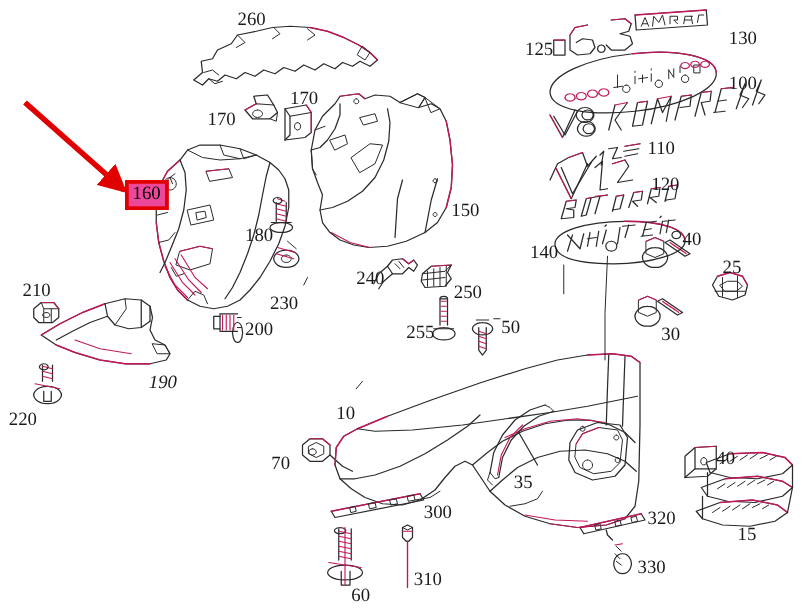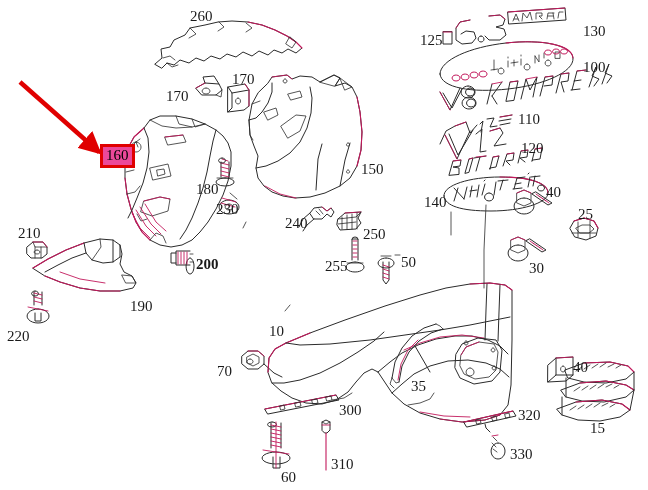--- a/index.html
+++ b/index.html
@@ -512,28 +512,28 @@
     <g>
       <line x1="20" y1="82" x2="99" y2="152" stroke="#e00000" stroke-width="4.5" stroke-linecap="butt" marker-end="url(#arrowhead-red)"></line>
     </g>
   </svg>
 
   <div class="callout-label" style="left:190px;top:9px;">260</div>
   <div class="callout-label" style="left:166px;top:89px;">170</div>
   <div class="callout-label" style="left:232px;top:72px;">170</div>
   <div class="callout-label" style="left:361px;top:162px;">150</div>
   <div class="callout-label" style="left:196px;top:182px;">180</div>
-  <div class="callout-label" style="left:216px;top:202px;">230</div>
+  <div class="callout-label" style="left:216px;top:236px;">230</div>
   <div class="callout-label" style="left:285px;top:216px;">240</div>
   <div class="callout-label" style="left:363px;top:227px;">250</div>
   <div class="callout-label" style="left:325px;top:259px;">255</div>
-  <div class="callout-label" style="left:196px;top:257px;font-weight:bold;">200</div>
+  <div class="callout-label" style="left:196px;top:257px;">200</div>
   <div class="callout-label" style="left:401px;top:255px;">50</div>
   <div class="callout-label" style="left:18px;top:226px;">210</div>
-  <div class="callout-label" style="left:130px;top:299px;">190</div>
+  <div class="callout-label" style="left:119px;top:299px;font-style:italic;">190</div>
   <div class="callout-label" style="left:7px;top:329px;">220</div>
   <div class="callout-label" style="left:269px;top:324px;">10</div>
   <div class="callout-label" style="left:217px;top:364px;">70</div>
   <div class="callout-label" style="left:339px;top:403px;">300</div>
   <div class="callout-label" style="left:281px;top:470px;">60</div>
   <div class="callout-label" style="left:331px;top:437px;margin-top:20px;">310</div>
   <div class="callout-label" style="left:411px;top:379px;">35</div>
   <div class="callout-label" style="left:518px;top:408px;">320</div>
   <div class="callout-label" style="left:510px;top:447px;">330</div>
   <div class="callout-label" style="left:573px;top:360px;">40</div>

